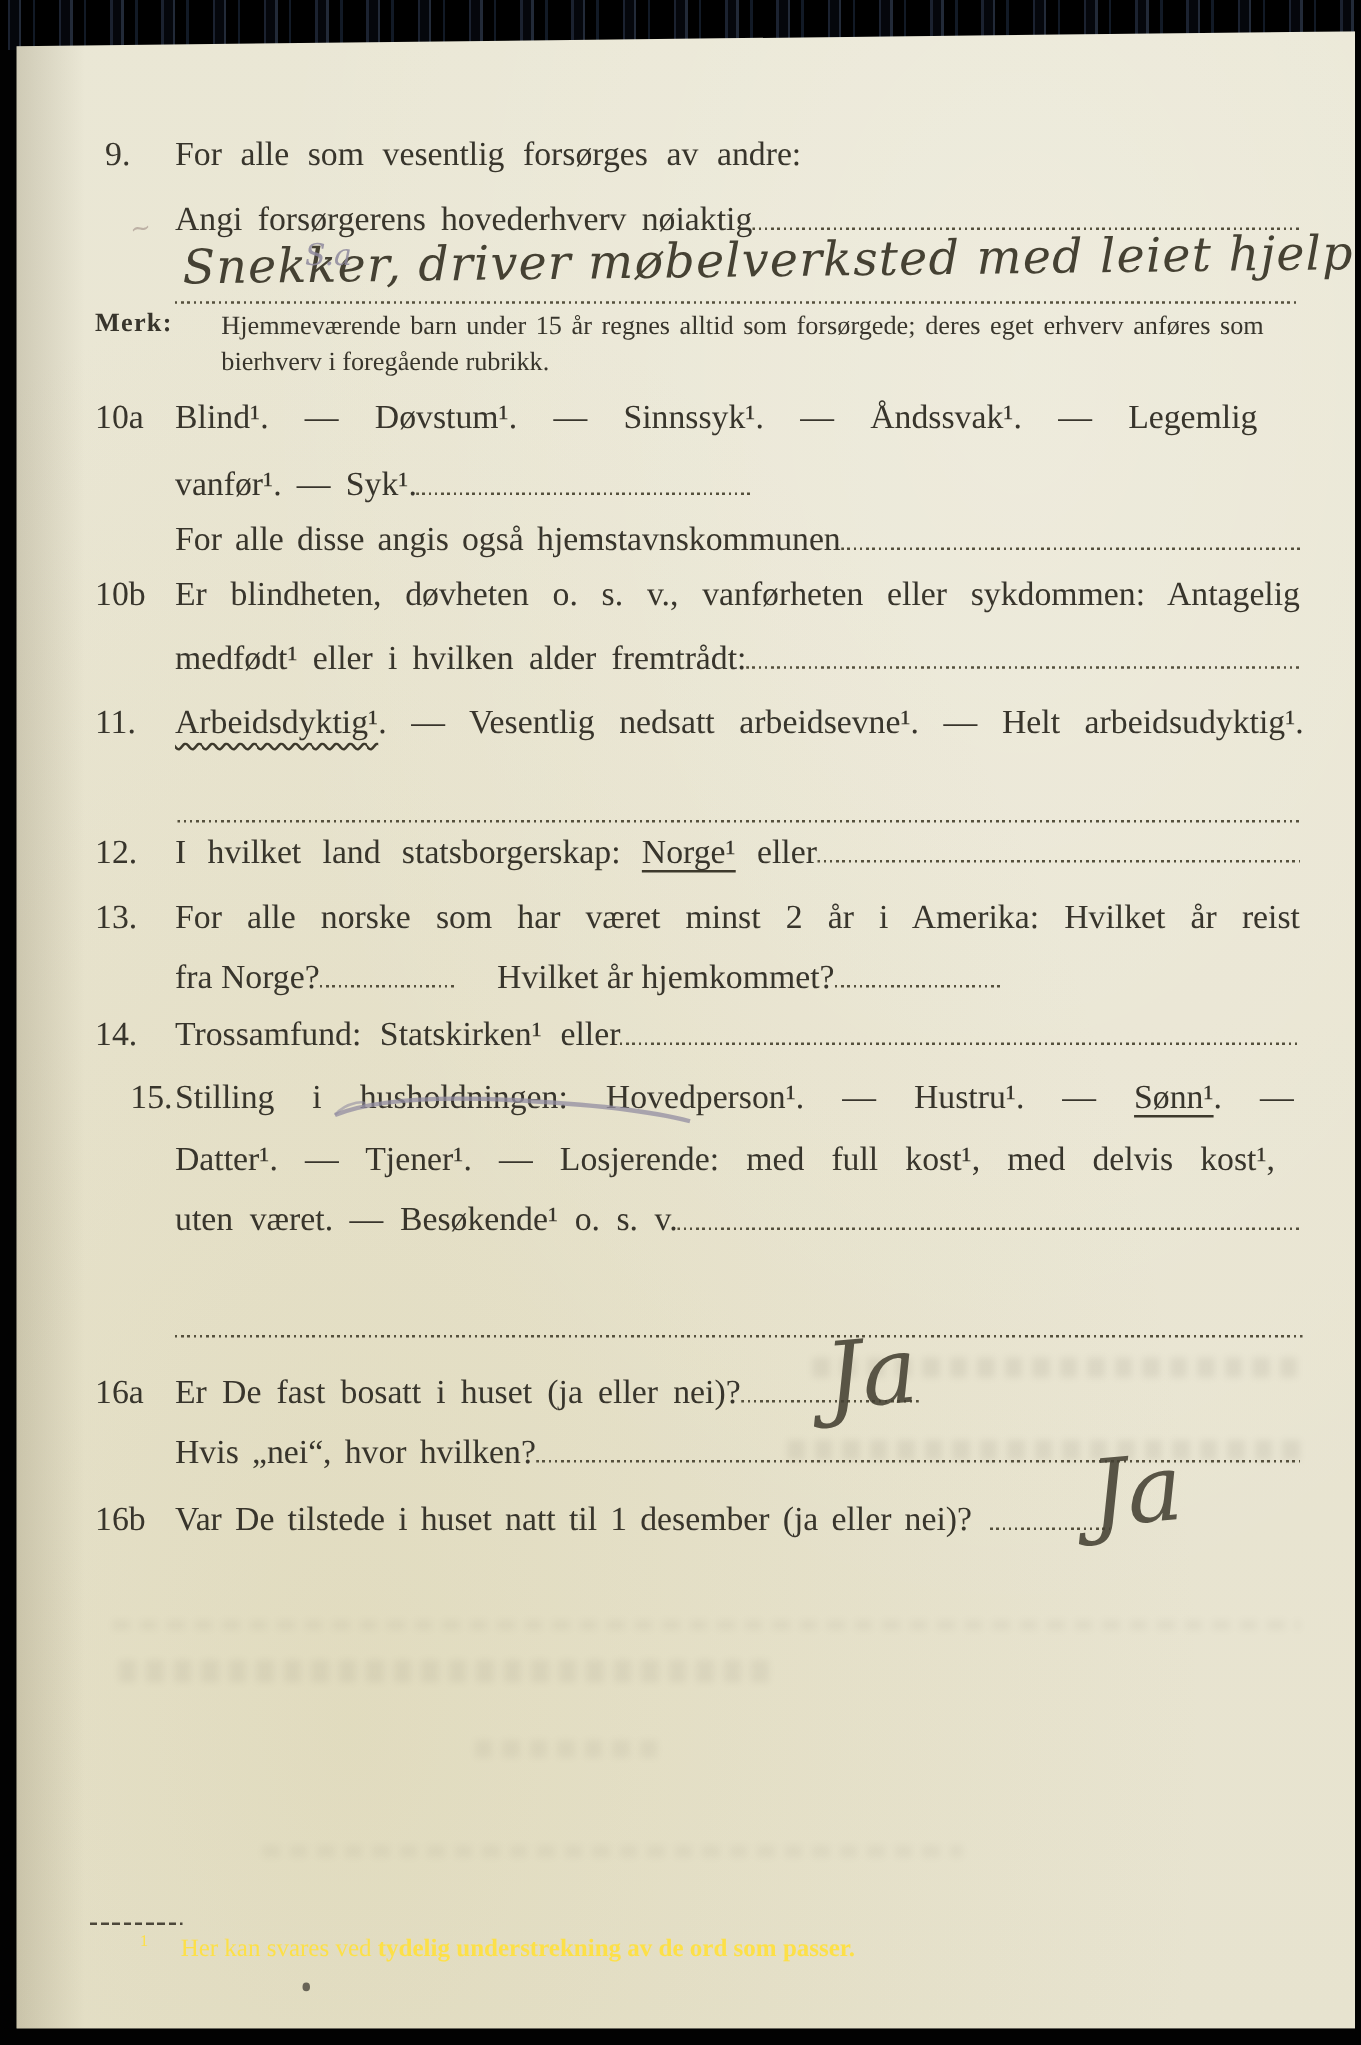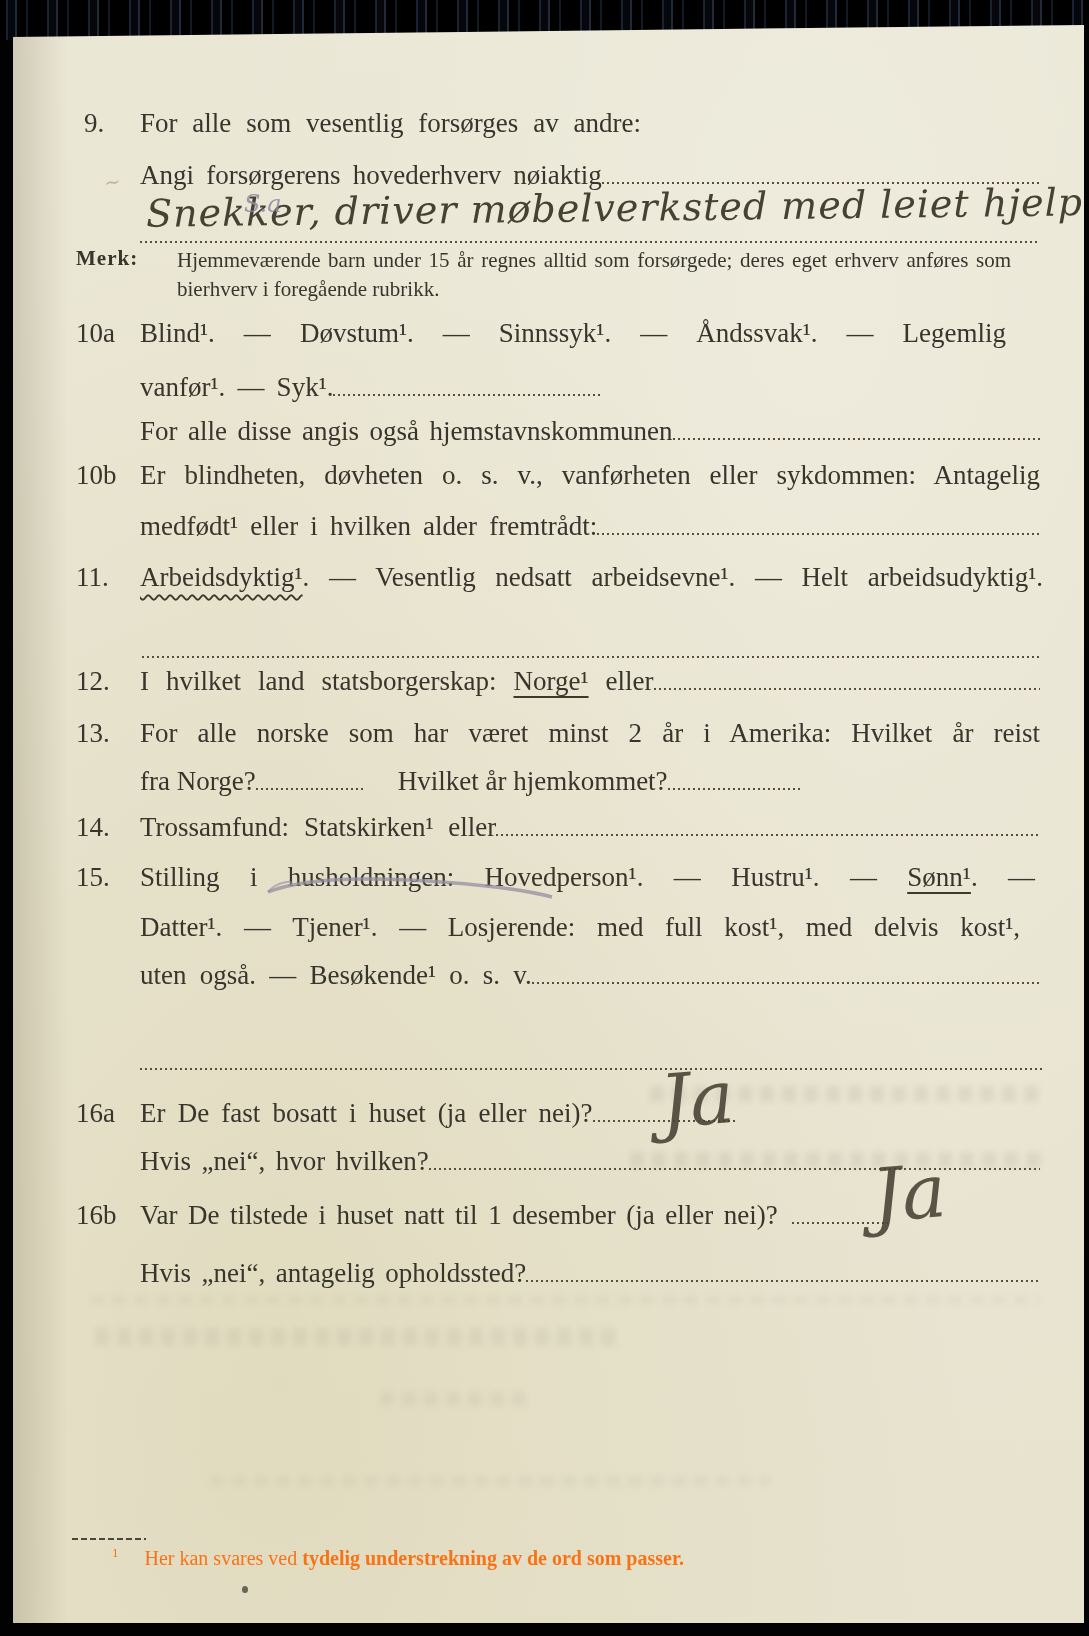--- a/index.html
+++ b/index.html
@@ -42,21 +42,21 @@
   .answer-line{position:absolute;left:146px;top:186px;font-size:38px;letter-spacing:1px;
     transform:rotate(-0.7deg);white-space:nowrap;}
   .pencil{color:#8f8a9e;}
   .pencil-note{position:absolute;left:244px;top:190px;font-size:24px;font-style:italic;opacity:.85;}
   .big-ja{position:absolute;font-size:74px;line-height:1;transform:rotate(-5deg);opacity:.88;}
   .merk-label{position:absolute;left:76px;top:246px;font-size:21px;font-weight:bold;letter-spacing:1px;}
   .merk-text{position:absolute;left:177px;top:246px;width:834px;font-size:21px;line-height:29px;
     text-align:justify;font-family:Liberation Serif, serif;}
   .footrule{position:absolute;left:72px;top:1538px;width:74px;height:2px;
     background-image:repeating-linear-gradient(90deg,#4c473a 0 6px,transparent 6px 9px);}
-  .footnote{position:absolute;left:112px;top:1545px;font-size:20px;color:#f97316;}
+  .footnote{position:absolute;left:112px;top:1545px;font-size:20px;color:#fde047;}
   .footnote .marker{font-size:13px;vertical-align:super;margin-right:26px;}
   .smudge{position:absolute;filter:blur(3px);opacity:.10;z-index:2;
     background-image:repeating-linear-gradient(90deg,#6a6454 0 14px,transparent 14px 22px);}
   .ink-dot{position:absolute;left:242px;top:1586px;width:6px;height:7px;border-radius:50%;
     background:#4a463c;opacity:.8;z-index:2;}
   .pencil-tick{position:absolute;left:104px;top:170px;font-size:20px;color:#a08e86;
     transform:rotate(-8deg);opacity:.6;}
   .swoosh{position:absolute;left:258px;top:872px;z-index:2;}
   .ws1{word-spacing:.30em;} .ws2{word-spacing:.20em;} .ws3{word-spacing:.14em;}
   .ws4{word-spacing:.38em;} .ws5{word-spacing:.24em;}
@@ -129,27 +129,27 @@
   <span class="qnum" style="top:812px;">14.</span>
   <div class="line" style="top:812px;width:900px;">
     <span class="ws1"><span>Trossamfund: </span><span>Statskirken¹</span><span> eller</span></span>
     <div class="leader"></div>
   </div>
   <svg class="swoosh" width="300" height="30" viewBox="0 0 300 30">
     <path d="M10 20 C 40 8, 90 5, 150 8 S 260 16, 294 25" fill="none" stroke="#938da1" stroke-width="3.5" opacity="0.75"></path>
     <path d="M10 20 C 18 10, 40 6, 32 14" fill="none" stroke="#938da1" stroke-width="2" opacity="0.6"></path>
   </svg>
 
-  <span class="qnum" style="top:862px;">15.</span>
+  <span class="qnum" style="top:862px;text-align:right;">15.</span>
   <div class="line justify" style="top:862px;width:895px;">
     <span>Stilling i husholdningen: Hovedperson¹. — Hustru¹. — </span><span class="hand-ul">Sønn¹</span><span>. —</span>
   </div>
   <div class="line justify" style="top:912px;width:880px;">Datter¹. — Tjener¹. — Losjerende: med full kost¹, med delvis kost¹,</div>
   <div class="line ws5" style="top:960px;width:900px;">
-    <span>uten også. — Besøkende¹ o. s. v.</span>
+    <span>uten været. — Besøkende¹ o. s. v.</span>
     <div class="leader"></div>
   </div>
 
   <div class="dotrule" style="top:1068px;left:140px;width:902px;"></div>
 
   <span class="qnum" style="top:1098px;">16a</span>
   <div class="line ws2" style="top:1098px;">
     <span>Er De fast bosatt i huset (ja eller nei)?</span>
     <div class="leader fixed" style="width:142px;"></div>
   </div>
@@ -158,24 +158,20 @@
     <span>Hvis „nei“, hvor hvilken?</span>
     <div class="leader"></div>
   </div>
 
   <span class="qnum" style="top:1200px;">16b</span>
   <div class="line ws3" style="top:1200px;gap:14px;">
     <span>Var De tilstede i huset natt til 1 desember (ja eller nei)?</span>
     <div class="leader fixed" style="width:96px;"></div>
   </div>
   <div class="big-ja script" style="left:872px;top:1156px;">Ja</div>
-  <div class="line ws3" style="top:1258px;width:900px;">
-    <span>Hvis „nei“, antagelig opholdssted?</span>
-    <div class="leader"></div>
-  </div>
 
   <div class="footrule"></div>
   <div class="footnote">
     <span class="marker">1</span><span>Her kan svares ved </span><b>tydelig understrekning av de ord som passer.</b>
   </div>
 
   <div class="smudge" style="left:650px;top:1086px;width:390px;height:16px;"></div>
   <div class="smudge" style="left:630px;top:1152px;width:410px;height:16px;"></div>
   <div class="smudge" style="left:90px;top:1296px;width:950px;height:8px;opacity:.06;"></div>
   <div class="smudge" style="left:95px;top:1328px;width:520px;height:18px;opacity:.08;"></div>

